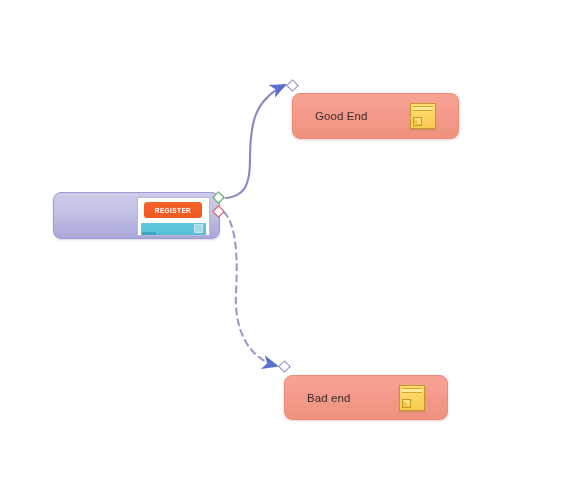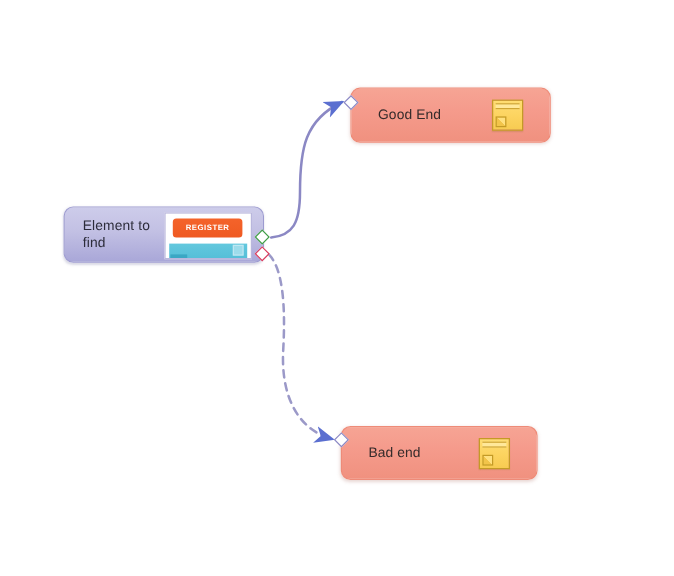--- a/index.html
+++ b/index.html
@@ -28,20 +28,21 @@
     pointer-events: none;
   }
 
   
   .node {
     position: absolute;
     box-sizing: border-box;
     border-radius: 8px;
     display: flex;
     align-items: center;
+    margin-top: 20px;
   }
 
   
   .node-source {
     background: linear-gradient(to bottom, #cdccea 0%, #c3c1e4 42%, #a9a7d8 100%);
     border: 1px solid #9d9bd0;
     box-shadow: 0 1px 2px rgba(120,120,160,.28);
     padding: 0 0 0 0;
   }
   .node-source .node-label {
@@ -191,24 +192,20 @@
         <path d="M0,0.6 L8,4 L0,7.4 L2.2,4 Z" fill="#5b6fd0"></path>
       </marker>
     </defs>
 
     <path d="M226,198 C244,196 250,186 250,160 C250,124 254,100 285,85" fill="none" stroke="#8b88c4" stroke-width="2.1" stroke-linecap="round" marker-end="url(#arrow-solid)"></path>
 
     <path d="M224,212 C236,224 238,256 236,292 C234,330 248,358 277,366" fill="none" stroke="#9b99c8" stroke-width="2.1" stroke-dasharray="6 5" stroke-linecap="round" marker-end="url(#arrow-dashed)"></path>
   </svg>
 
   <div class="node node-source" style="left:53px; top:172px; width:167px; height:47px;">
-    <div class="node-label">
-      <div>Element to</div>
-      <div>find</div>
-    </div>
 
     <div class="thumb">
       <div class="thumb-register">REGISTER</div>
       <div class="thumb-band">
         <div class="thumb-band-icon"></div>
         <div class="thumb-band-bits"></div>
       </div>
     </div>
   </div>
 

